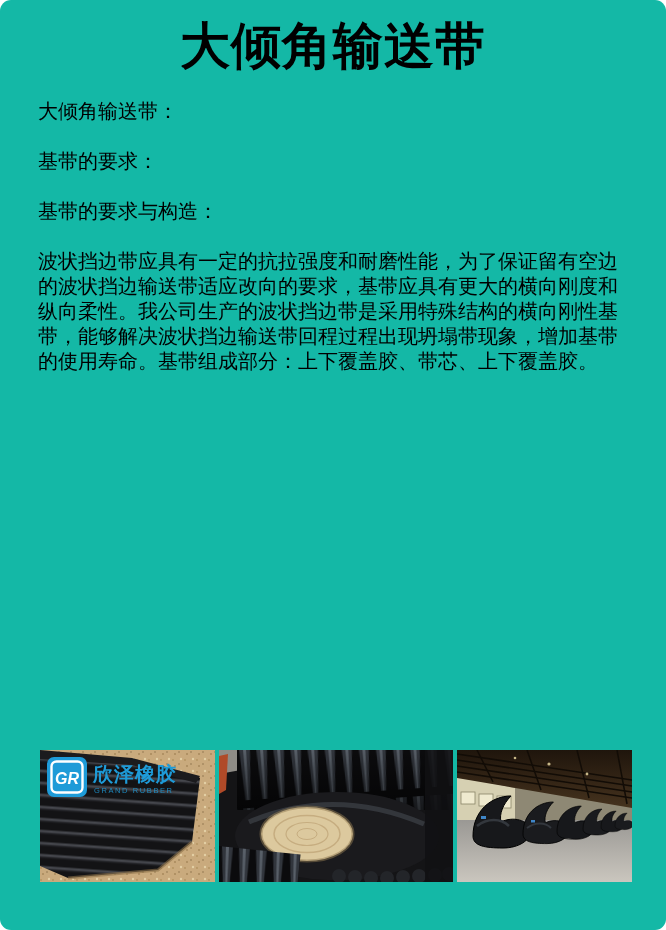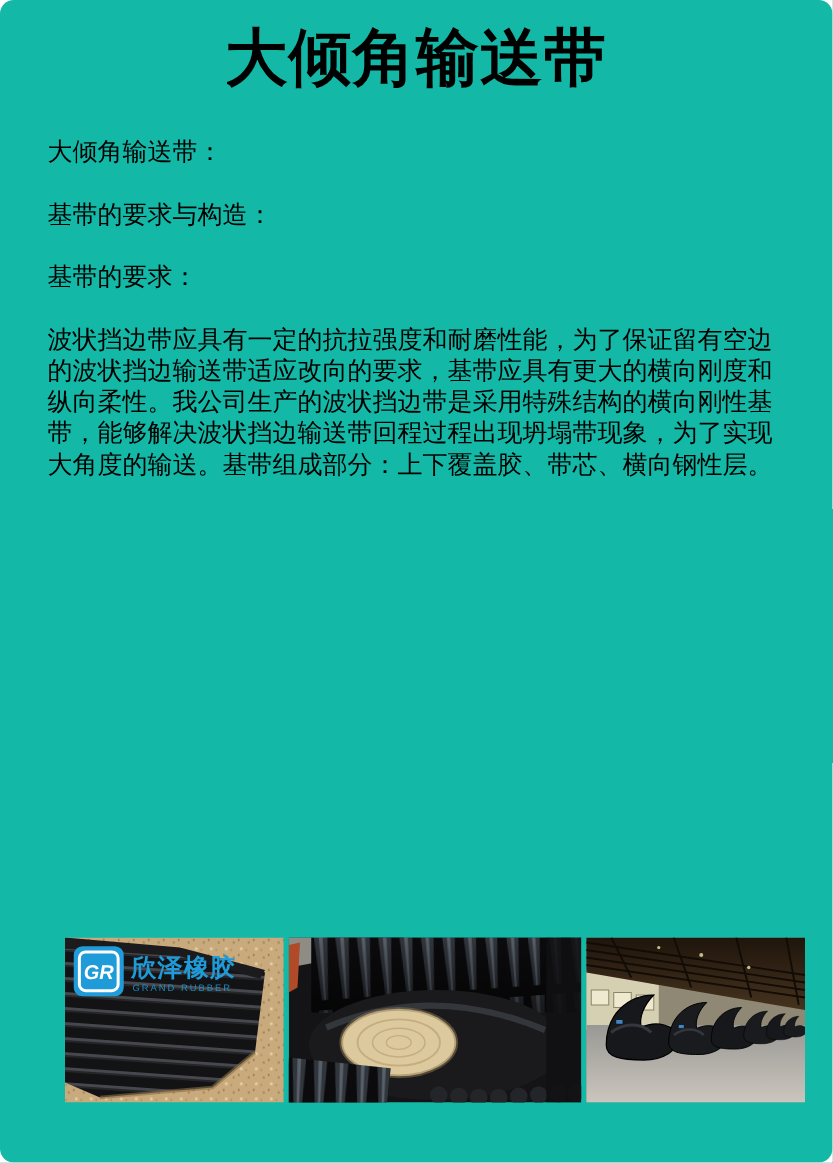--- a/index.html
+++ b/index.html
@@ -27,45 +27,45 @@
     width:590px;
     font-size:20px;
     line-height:25px;
     letter-spacing:0;
   }
   .content p{
     margin:25px 0;
     white-space:pre-wrap;
     word-break:break-all;
   }
-  .content p.first{margin-top:32px;}
+  .content p.first{margin-top:21px;}
   .photo-row{
     position:absolute;
-    left:52px;top:750px;
+    left:40px;top:750px;
     width:592px;height:132px;
     display:flex;
     gap:4px;
   }
   .photo{height:132px;display:block;}
   .photo-1{width:175px;}
   .photo-2{width:234px;}
   .photo-3{width:175px;}
 </style>
 </head>
 <body>
 
 <div class="page">
 
   <h1 class="page-title">大倾角输送带</h1>
 
   <div class="content">
     <p class="first">大倾角输送带：</p>
+    <p>基带的要求：</p>
     <p>基带的要求与构造：</p>
-    <p>基带的要求：</p>
-    <p>波状挡边带应具有一定的抗拉强度和耐磨性能，为了保证留有空边的波状挡边输送带适应改向的要求，基带应具有更大的横向刚度和纵向柔性。我公司生产的波状挡边带是采用特殊结构的横向刚性基带，能够解决波状挡边输送带回程过程出现坍塌带现象，为了实现大角度的输送。基带组成部分：上下覆盖胶、带芯、横向钢性层。</p>
+    <p>波状挡边带应具有一定的抗拉强度和耐磨性能，为了保证留有空边的波状挡边输送带适应改向的要求，基带应具有更大的横向刚度和纵向柔性。我公司生产的波状挡边带是采用特殊结构的横向刚性基带，能够解决波状挡边输送带回程过程出现坍塌带现象，增加基带的使用寿命。基带组成部分：上下覆盖胶、带芯、上下覆盖胶。</p>
   </div>
 
   <div class="photo-row">
 
     <svg class="photo photo-1" viewBox="0 0 175 132" xmlns="http://www.w3.org/2000/svg">
       <defs>
         <pattern id="speck" width="12" height="12" patternUnits="userSpaceOnUse">
           <rect width="12" height="12" fill="#c9aa7d"></rect>
           <circle cx="3" cy="4" r="1" fill="#a8895c"></circle>
           <circle cx="9" cy="9" r="1.2" fill="#e3cfa4"></circle>

